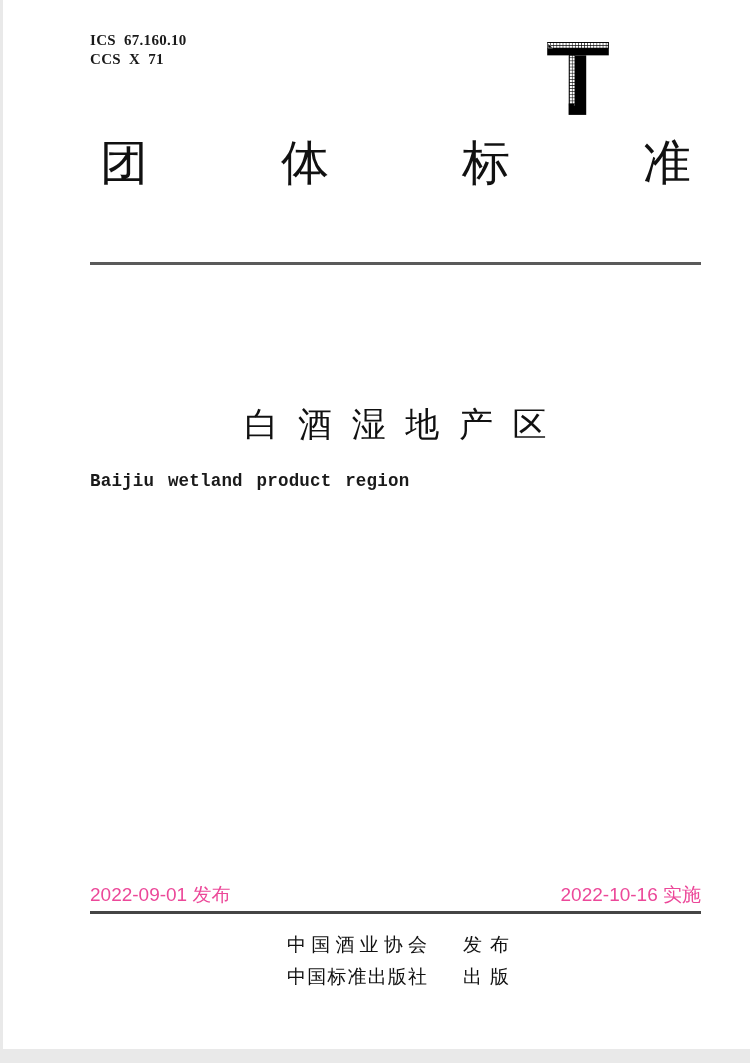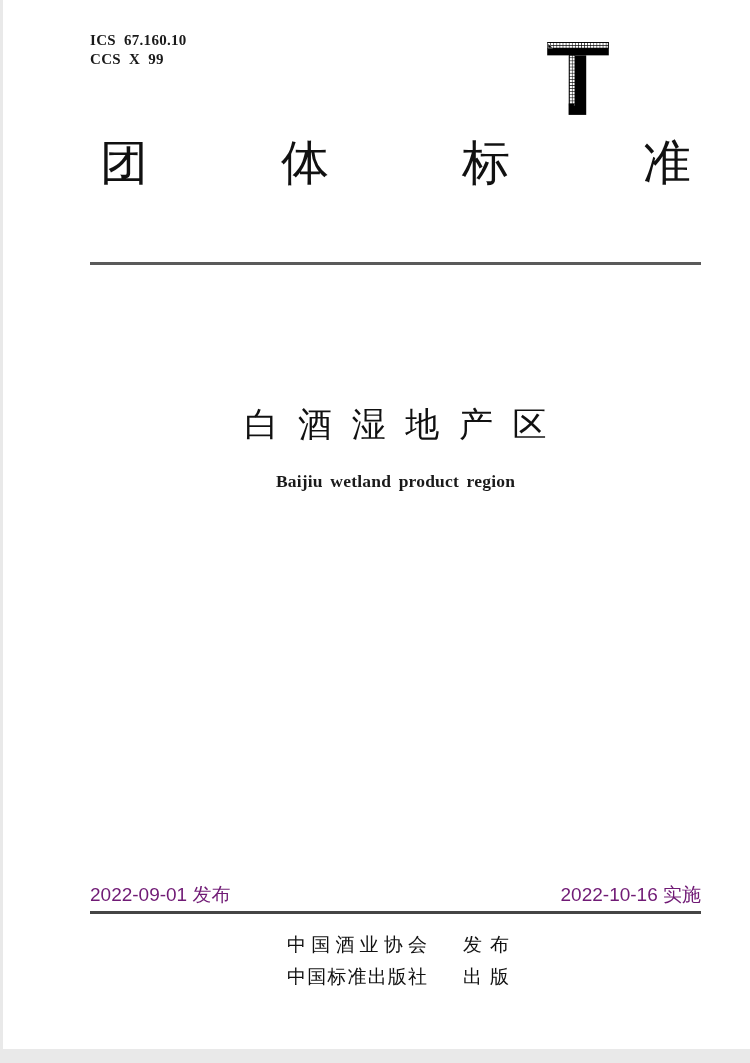--- a/index.html
+++ b/index.html
@@ -77,36 +77,36 @@
     justify-content: space-between;
     font-size: 34px;
     font-weight: 500;
     line-height: 38px;
     color: #111;
   }
   
   .title-en {
     position: absolute;
     left: 87px; right: 49px; top: 471px;
-    text-align: center;
-    font-family: Liberation Serif, serif;
+    text-align: left;
+    font-family: Liberation Mono, monospace;
     font-weight: 700;
     font-size: 17.5px;
     word-spacing: 3px;
     letter-spacing: 0.2px;
   }
   
   .date-row {
     position: absolute;
     left: 87px; right: 49px; top: 883px;
     display: flex;
     justify-content: space-between;
     font-size: 19px;
     line-height: 24px;
-    color: #701a75;
+    color: #ec4899;
   }
   
   .pub-block {
     position: absolute;
     left: 284px; top: 932px;
     font-size: 19px;
     color: #111;
   }
   .pub-row {
     display: flex;
@@ -126,21 +126,21 @@
     justify-content: space-between;
   }
 </style>
 </head>
 <body>
 
 <div class="page">
 
   <div class="ics-block">
     <div>ICS 67.160.10</div>
-    <div>CCS X 99</div>
+    <div>CCS X 71</div>
   </div>
 
   <svg class="t-logo" viewBox="0 0 60 75" xmlns="http://www.w3.org/2000/svg" aria-hidden="true">
     <defs>
       <pattern id="hatch" width="3" height="3" patternUnits="userSpaceOnUse">
         <rect width="3" height="3" fill="#ffffff"></rect>
         <path d="M0 0H3 M0 0V3" stroke="#000000" stroke-width="1.1"></path>
       </pattern>
     </defs>
 

